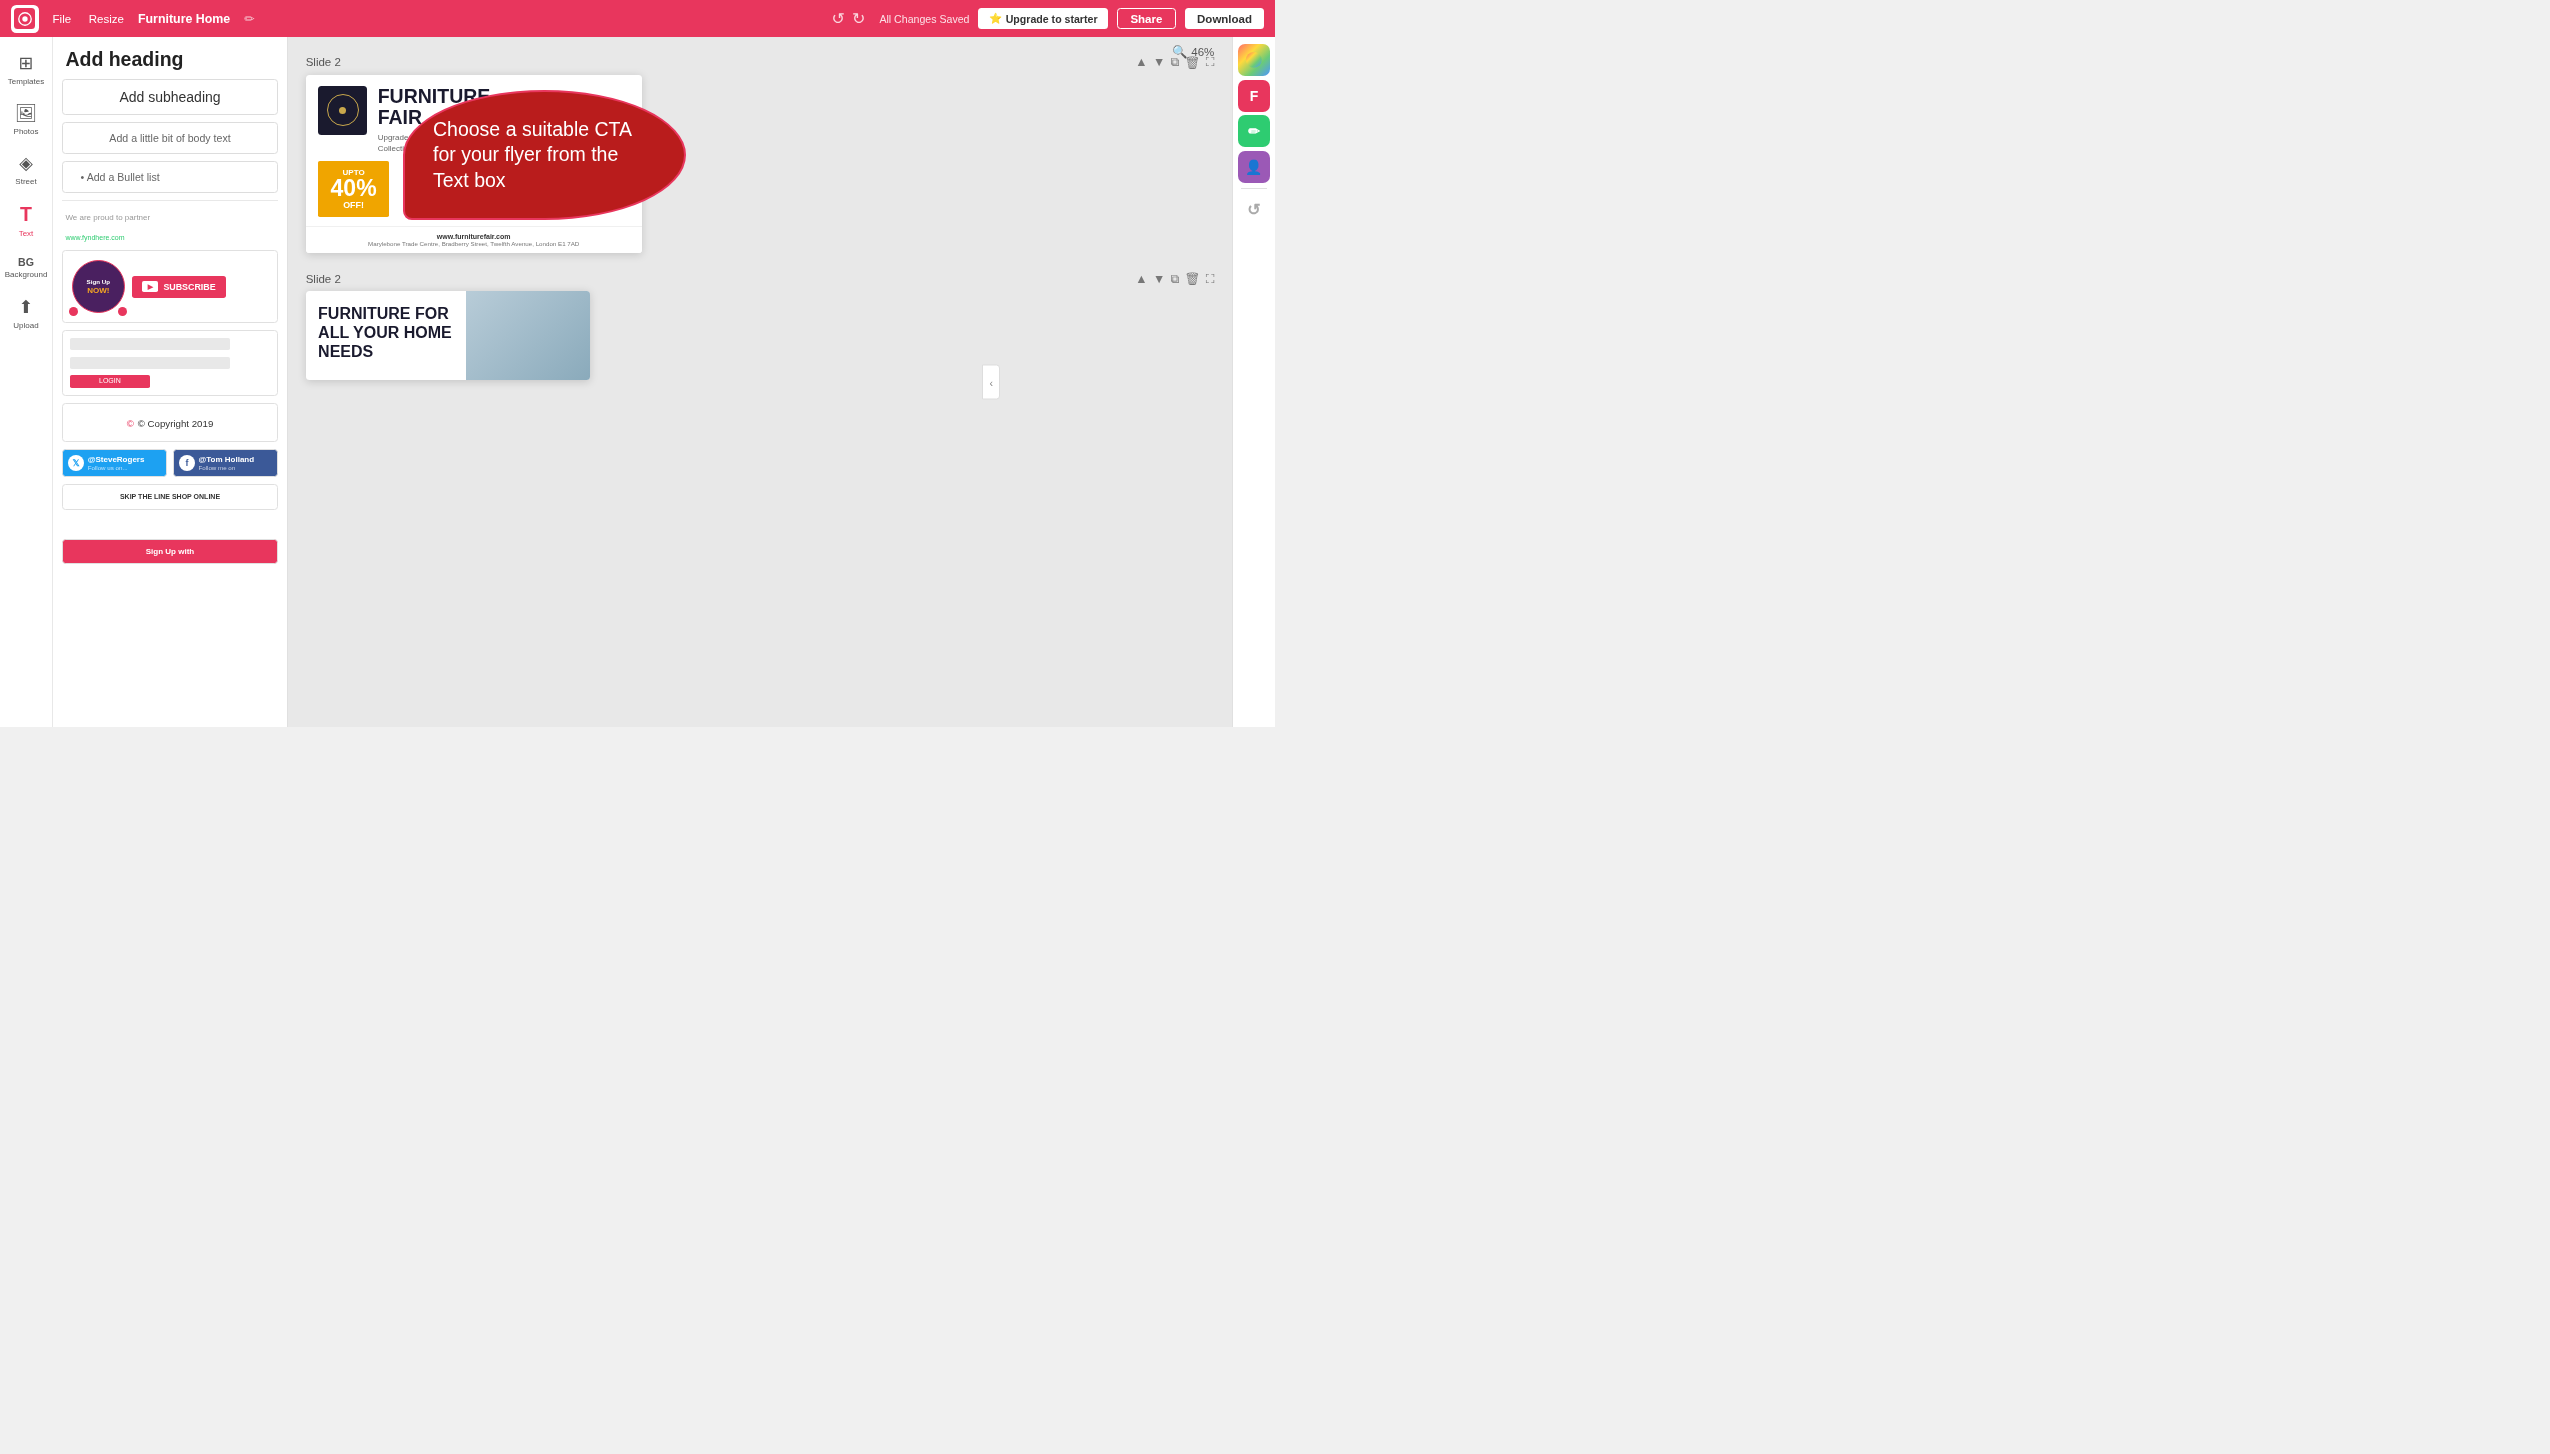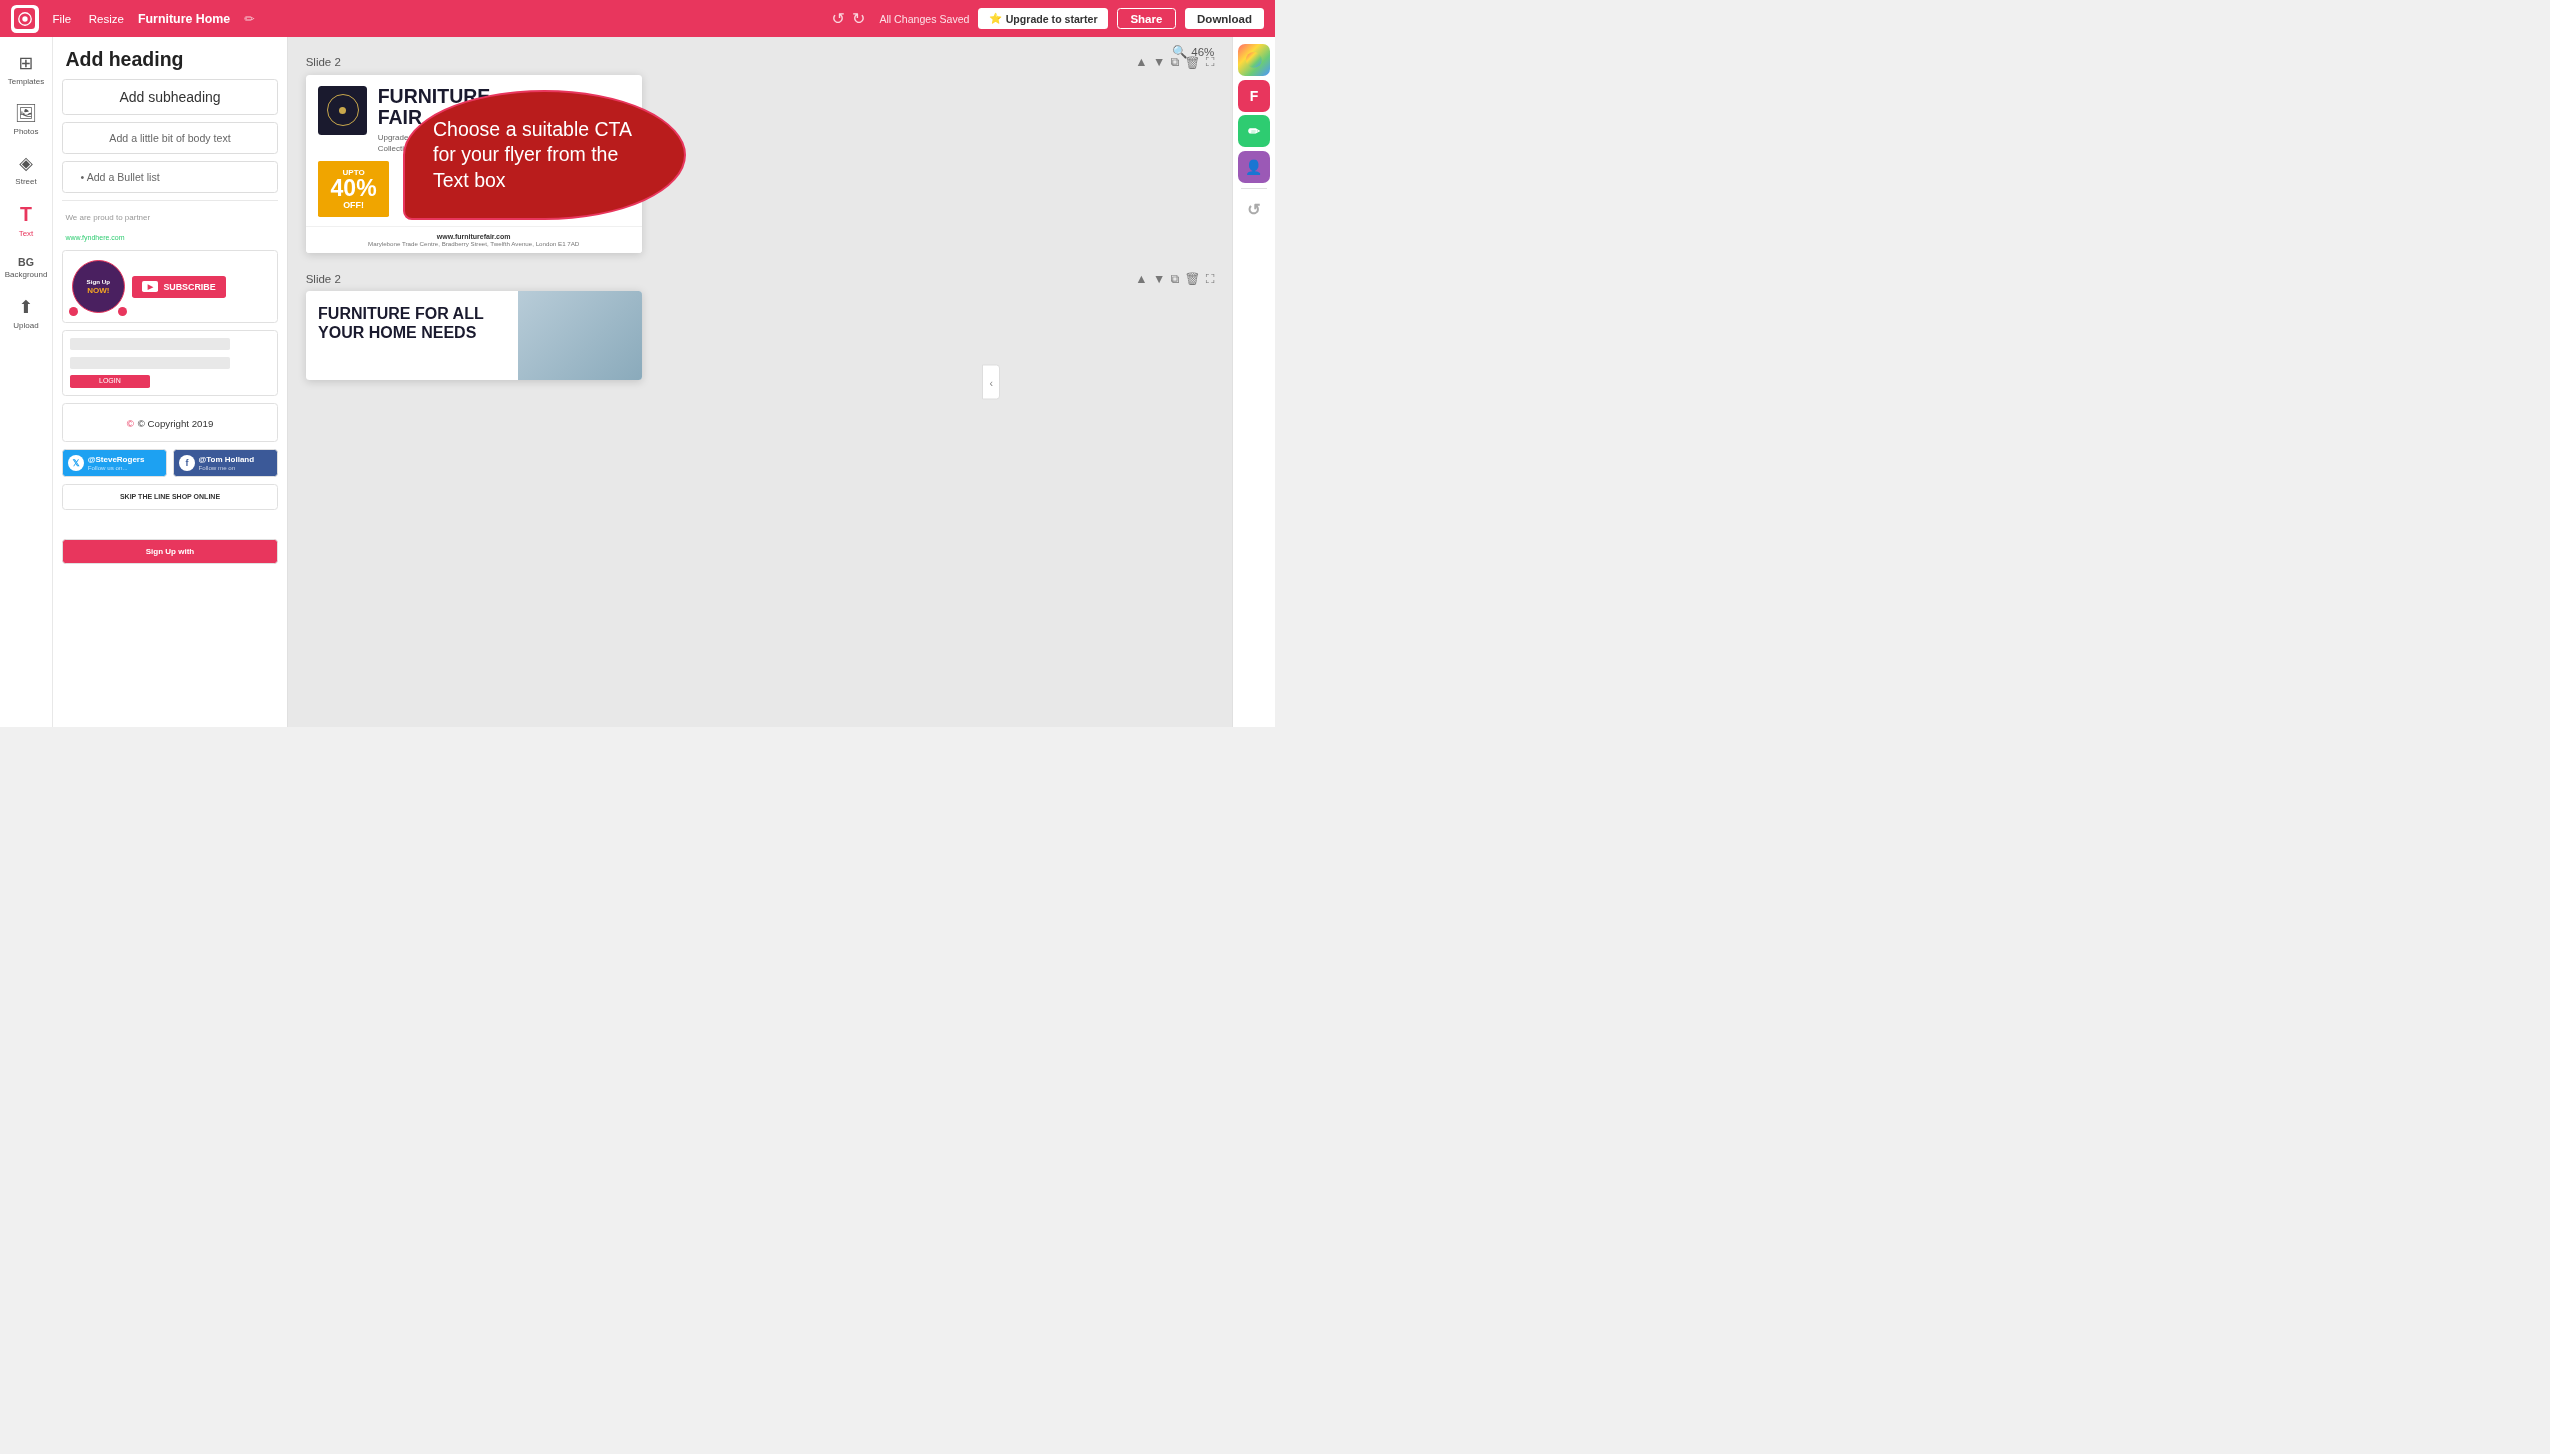--- a/index.html
+++ b/index.html
@@ -176,21 +176,21 @@
       color: #fff; font-size: 10.6px; font-weight: 700; text-align: center;
       box-shadow: 0 1.8px 7px rgba(0,0,0,0.2);
     }
 
     .slide1-footer { background: #fff; padding: 5.3px 12.4px; border-top: 0.9px solid #f0f0f0; text-align: center; }
     .slide1-footer-url { font-size: 7px; color: #333; font-weight: 600; }
     .slide1-footer-addr { font-size: 6.2px; color: #777; line-height: 1.4; }
 
     
     .slide2-canvas {
-      width: 336px; background: #fff; border-radius: 3.5px; overflow: hidden;
+      width: 284px; background: #fff; border-radius: 3.5px; overflow: hidden;
       box-shadow: 0 1.8px 8.9px rgba(0,0,0,0.15); min-height: 89px;
     }
     .slide2-top { display: flex; }
     .slide2-text { padding: 12.4px; flex: 1; }
     .slide2-title { font-size: 16px; font-weight: 900; color: #1a1a2e; line-height: 1.2; }
     .slide2-img { width: 124px; background: #c8d8e0; }
 
     
     .tooltip-bubble {
       position: absolute;

